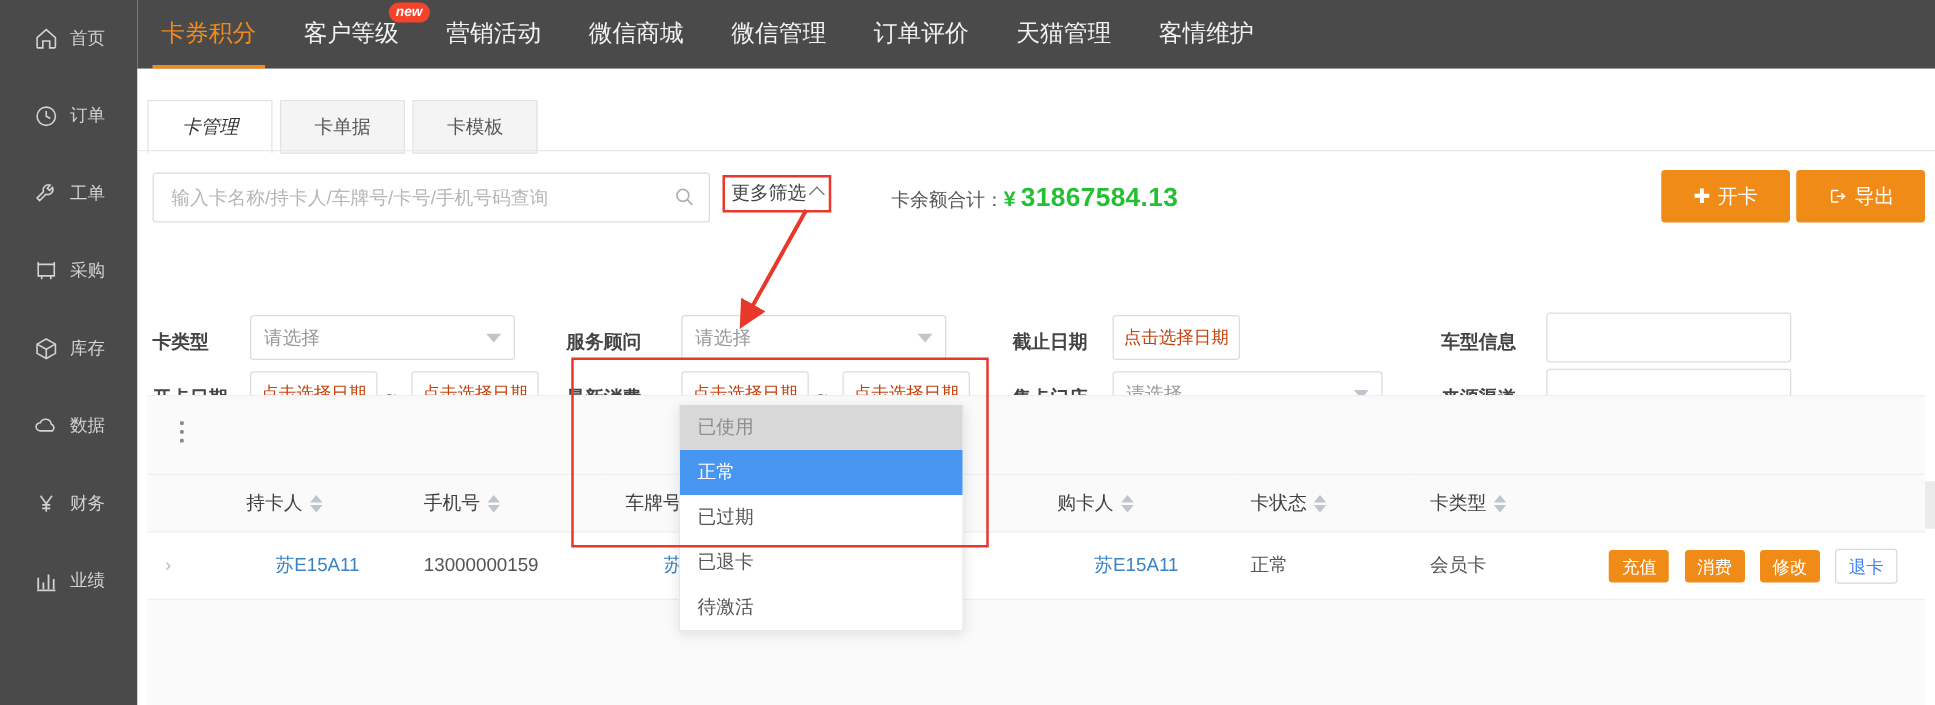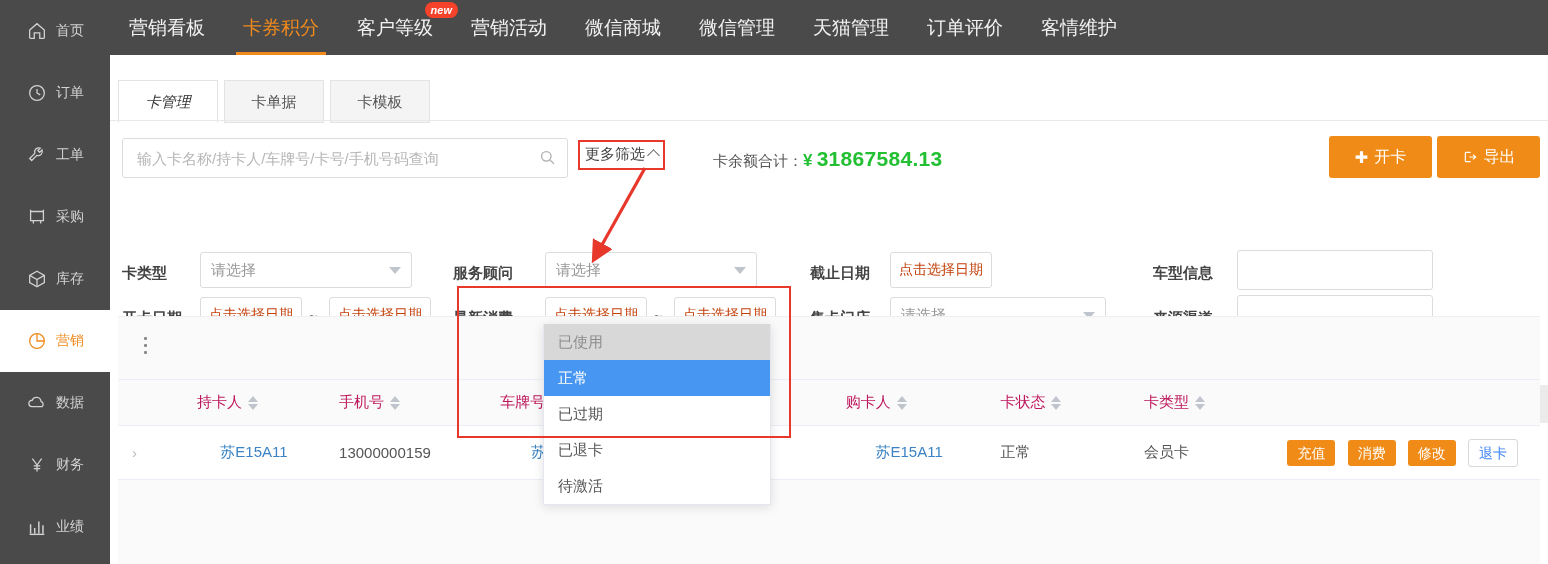--- a/index.html
+++ b/index.html
@@ -138,21 +138,21 @@
   }
 
   
   .tablewrap{position:absolute;left:8px;top:261px;width:1422px;height:248px;
     background:#fafafa;border-top:1px solid #efefef;}
   .dots{position:absolute;left:26px;top:20px;width:4px;cursor:pointer;}
   .dots i{display:block;width:3px;height:3px;background:#8a8a8a;margin-bottom:4px;border-radius:1px;}
   table{position:absolute;left:0;top:62px;width:1422px;border-collapse:collapse;background:#fff;}
   thead th{
     height:45px;background:#fafafa;border-top:1px solid #ebeef5;border-bottom:1px solid #ebeef5;
-    font-size:15px;color:#be185d;font-weight:normal;text-align:left;padding:0 14px;white-space:nowrap;
+    font-size:15px;color:#404040;font-weight:normal;text-align:left;padding:0 14px;white-space:nowrap;
   }
   tbody td{
     height:53px;border-bottom:1px solid #ebeef5;font-size:15px;color:#555;padding:0 14px;
     white-space:nowrap;overflow:hidden;
   }
   td.link,th.link{color:#3b83c4;text-align:center;}
   .sorter{display:inline-flex;flex-direction:column;margin-left:6px;vertical-align:middle;cursor:pointer;}
   .sorter i{display:block;width:0;height:0;border-left:5px solid transparent;border-right:5px solid transparent;}
   .sorter .up{border-bottom:6px solid #c0c4cc;margin-bottom:2px;}
   .sorter .dn{border-top:6px solid #c0c4cc;}
@@ -196,27 +196,20 @@
         </svg>
       <span>采购</span>
     </div>
     <div class="side-item">
       <svg class="s-ico" viewBox="0 0 24 24" fill="none" stroke="#d2d2d2" stroke-width="1.4">
           <path d="M12 3.5 20 8v8l-8 4.5L4 16V8z"></path>
           <path d="M4 8l8 4.5L20 8M12 12.5V20"></path>
         </svg>
       <span>库存</span>
     </div>
-    <div class="side-item active">
-      <svg class="s-ico" viewBox="0 0 24 24" fill="none" stroke="#f08a1d" stroke-width="1.4">
-          <circle cx="12" cy="12" r="8"></circle>
-          <path d="M12 4v8h8"></path>
-        </svg>
-      <span>营销</span>
-    </div>
     <div class="side-item">
       <svg class="s-ico" viewBox="0 0 24 24" fill="none" stroke="#d2d2d2" stroke-width="1.4">
           <path d="M6.5 16a3.5 3.5 0 0 1 .3-7 5 5 0 0 1 9.6 1.2A3.4 3.4 0 0 1 17.5 16z"></path>
         </svg>
       <span>数据</span>
     </div>
     <div class="side-item">
       <svg class="s-ico" viewBox="0 0 24 24" fill="none" stroke="#d2d2d2" stroke-width="1.4">
           <path d="M7 5l5 7 5-7M8.5 13h7M8.5 16h7M12 12v7"></path>
         </svg>
@@ -229,31 +222,30 @@
         </svg>
       <span>业绩</span>
     </div>
     <div class="side-item">
       
       
     </div>
   </div>
 
   <div class="topnav">
-    <div class="nav-item"><span>营销看板</span></div>
     <div class="nav-item active"><span>卡券积分</span></div>
     <div class="nav-item">
       <span>客户等级</span>
       <span class="new-badge">new</span>
     </div>
     <div class="nav-item"><span>营销活动</span></div>
     <div class="nav-item"><span>微信商城</span></div>
     <div class="nav-item"><span>微信管理</span></div>
+    <div class="nav-item"><span>订单评价</span></div>
     <div class="nav-item"><span>天猫管理</span></div>
-    <div class="nav-item"><span>订单评价</span></div>
     <div class="nav-item"><span>客情维护</span></div>
   </div>
 
   <div class="content">
 
     <div class="tabs">
       <div class="tab active"><span>卡管理</span></div>
       <div class="tab"><span>卡单据</span></div>
       <div class="tab"><span>卡模板</span></div>
     </div>

